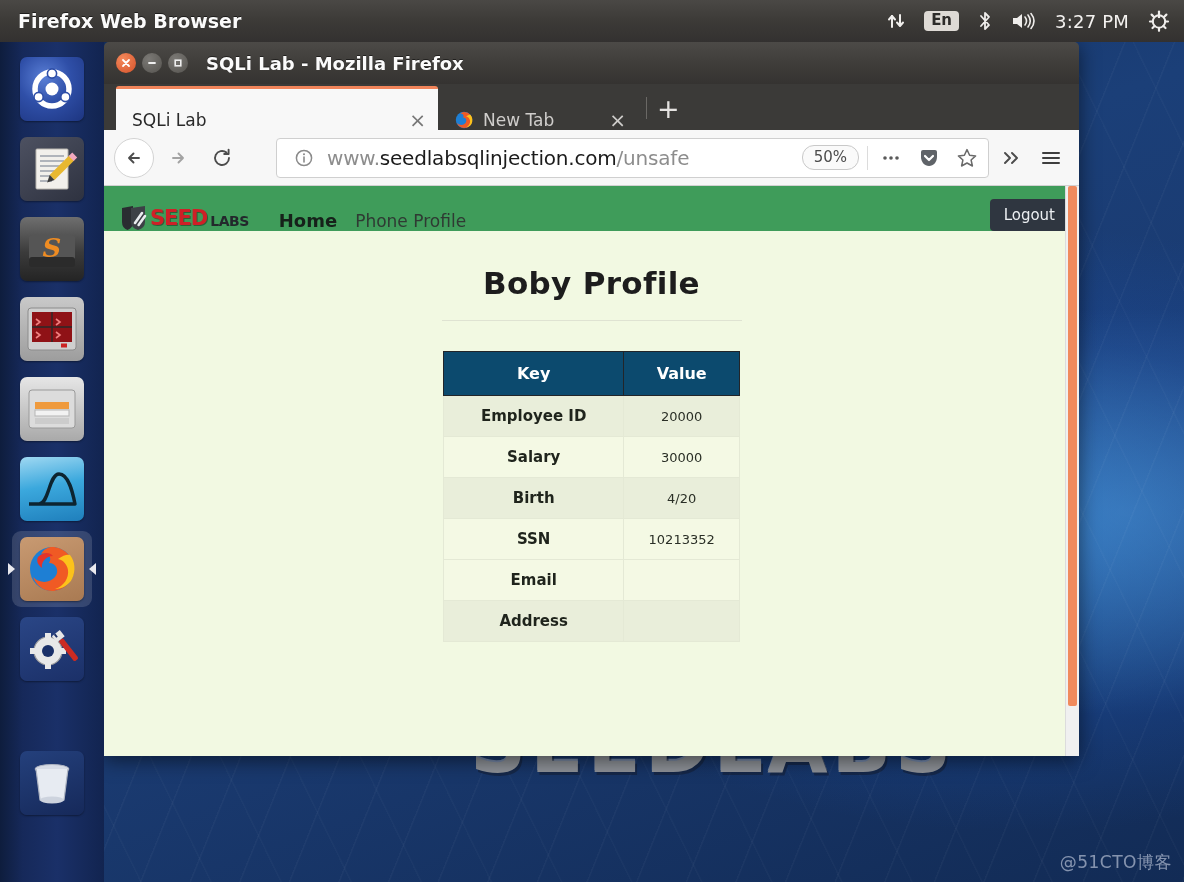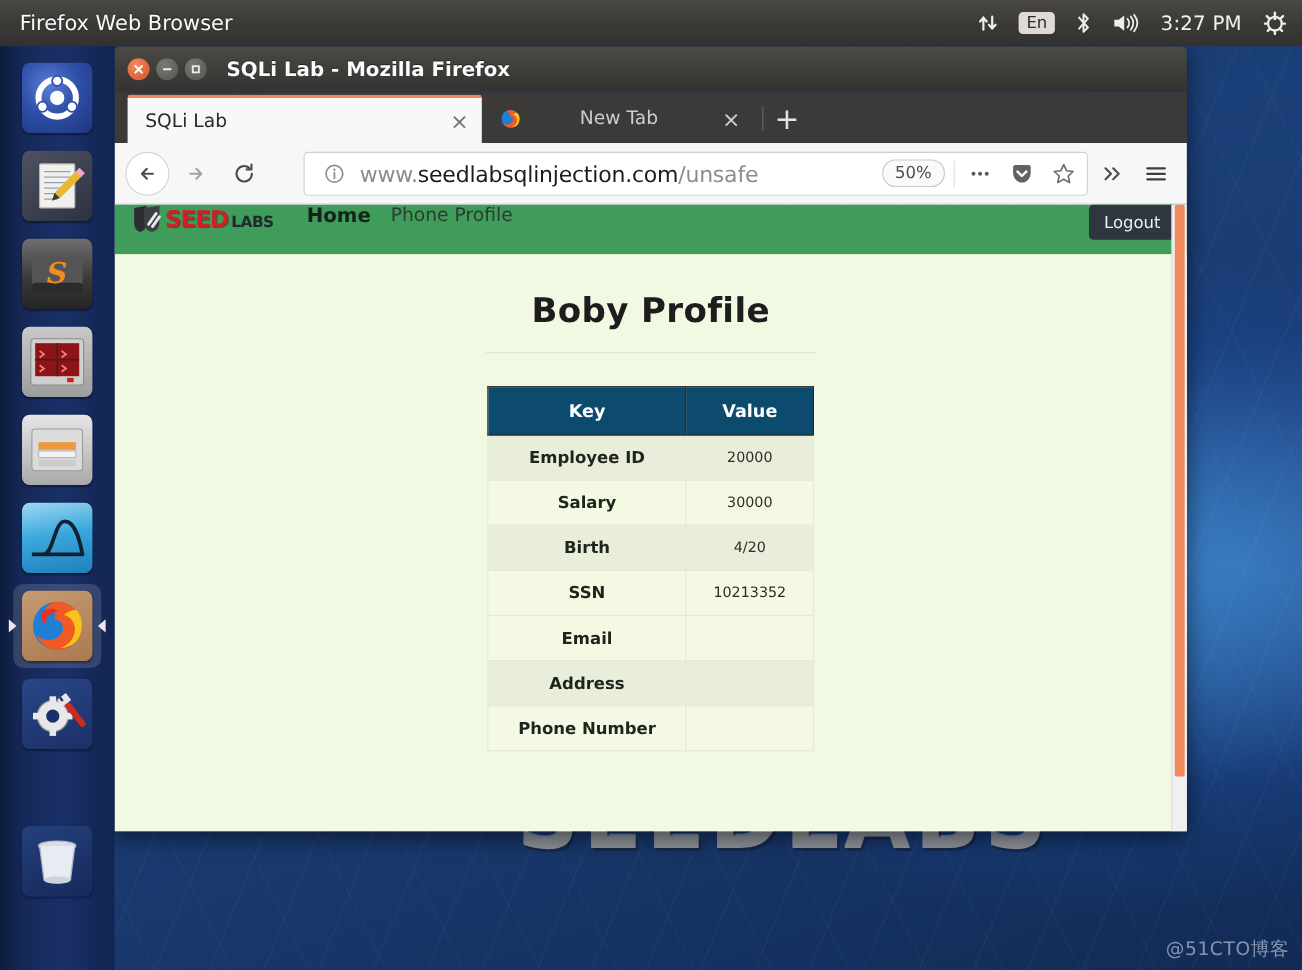--- a/index.html
+++ b/index.html
@@ -51,31 +51,31 @@
   #top-panel {
     position: absolute; left: 0; top: 0;
     width: 1184px; height: 42px;
     background: linear-gradient(180deg, #4a4845 0%, #3c3a37 50%, #333130 100%);
     display: flex; align-items: center;
     z-index: 40;
     color: #f2f0ee;
   }
   #app-menu-title {
     margin-left: 18px;
-    font-size: 19px; font-weight: normal;
+    font-size: 19px; font-weight: bold;
     color: #fbfbfb;
     text-shadow: 0 -1px 0 rgba(0,0,0,.55);
   }
   #tray { margin-left: auto; display: flex; align-items: center; gap: 12px; padding-right: 10px; }
   .tray-item { display:flex; align-items:center; justify-content:center; height: 42px; padding: 0 3px; }
   .tray-item svg { display: block; }
   #kbd-indicator {
     background: #dedad5; color: #2d2b29;
     border-radius: 4px;
-    font-size: 15px; font-weight: 400;
+    font-size: 15px; font-weight: 700;
     padding: 2px 7px 3px 7px;
     line-height: 1;
   }
   #clock { font-size: 18px; color: #f4f2f0; letter-spacing: .2px; }
 
   
   #launcher {
     position: absolute; left: 0; top: 42px;
     width: 104px; height: 840px;
     background: linear-gradient(90deg, #0e1d3d 0%, #16295a 22%, #1a3068 55%, #122450 100%);
@@ -147,27 +147,26 @@
 
   #tabbar {
     height: 46px;
     background: #3b3a38;
     display: flex; align-items: flex-end;
     padding-left: 12px;
     flex: none;
   }
   .tab {
     height: 44px;
-    display: flex; align-items: center;
+    display: flex; align-items: flex-end;
     padding: 0 12px 0 16px;
     min-width: 200px;
     position: relative;
     color: #cfcdcb;
     font-size: 17px;
-    gap: 44px;
   }
   .tab.active {
     background: #f8f8f8;
     color: #2a2a2a;
     border-radius: 3px 3px 0 0;
     border-top: 3px solid #f1845a;
     min-width: 322px;
   }
   .tab .tab-label { flex: 1; white-space: nowrap; overflow: hidden; }
   .tab .tab-close { margin-left: 14px; font-size: 20px; color: #777; line-height: 1; }
@@ -230,21 +229,21 @@
   
   #viewport {
     flex: 1;
     background: #f2f9e2;
     position: relative;
     overflow: hidden;
   }
   #page-nav {
     height: 45px;
     background: #3f9c5a;
-    display: flex; align-items: flex-start;
+    display: flex; align-items: flex-end;
     padding: 0 10px 0 16px;
   }
   #brand { display: flex; align-items: center; gap: 2px; margin-right: 30px; }
   #brand-mark { width: 28px; height: 26px; flex: none; }
   #brand-seed {
     font-family: "DejaVu Sans", sans-serif;
     font-size: 21px; font-weight: bold; letter-spacing: -1px;
     color: #cf2027;
     text-shadow: 1px 1px 0 rgba(0,0,0,.35);
   }
@@ -658,24 +657,20 @@
               <td class="v">10213352</td>
             </tr>
           <tr class="even">
               <td class="k">Email</td>
               <td class="v"></td>
             </tr>
           <tr class="odd">
               <td class="k">Address</td>
               <td class="v"></td>
             </tr>
-          <tr class="even">
-              <td class="k">Phone Number</td>
-              <td class="v"></td>
-            </tr>
         </tbody>
       </table>
     </div>
 
     <div id="page-scrollbar">
       <div id="page-scroll-thumb"></div>
     </div>
   </div>
 </div>
 

